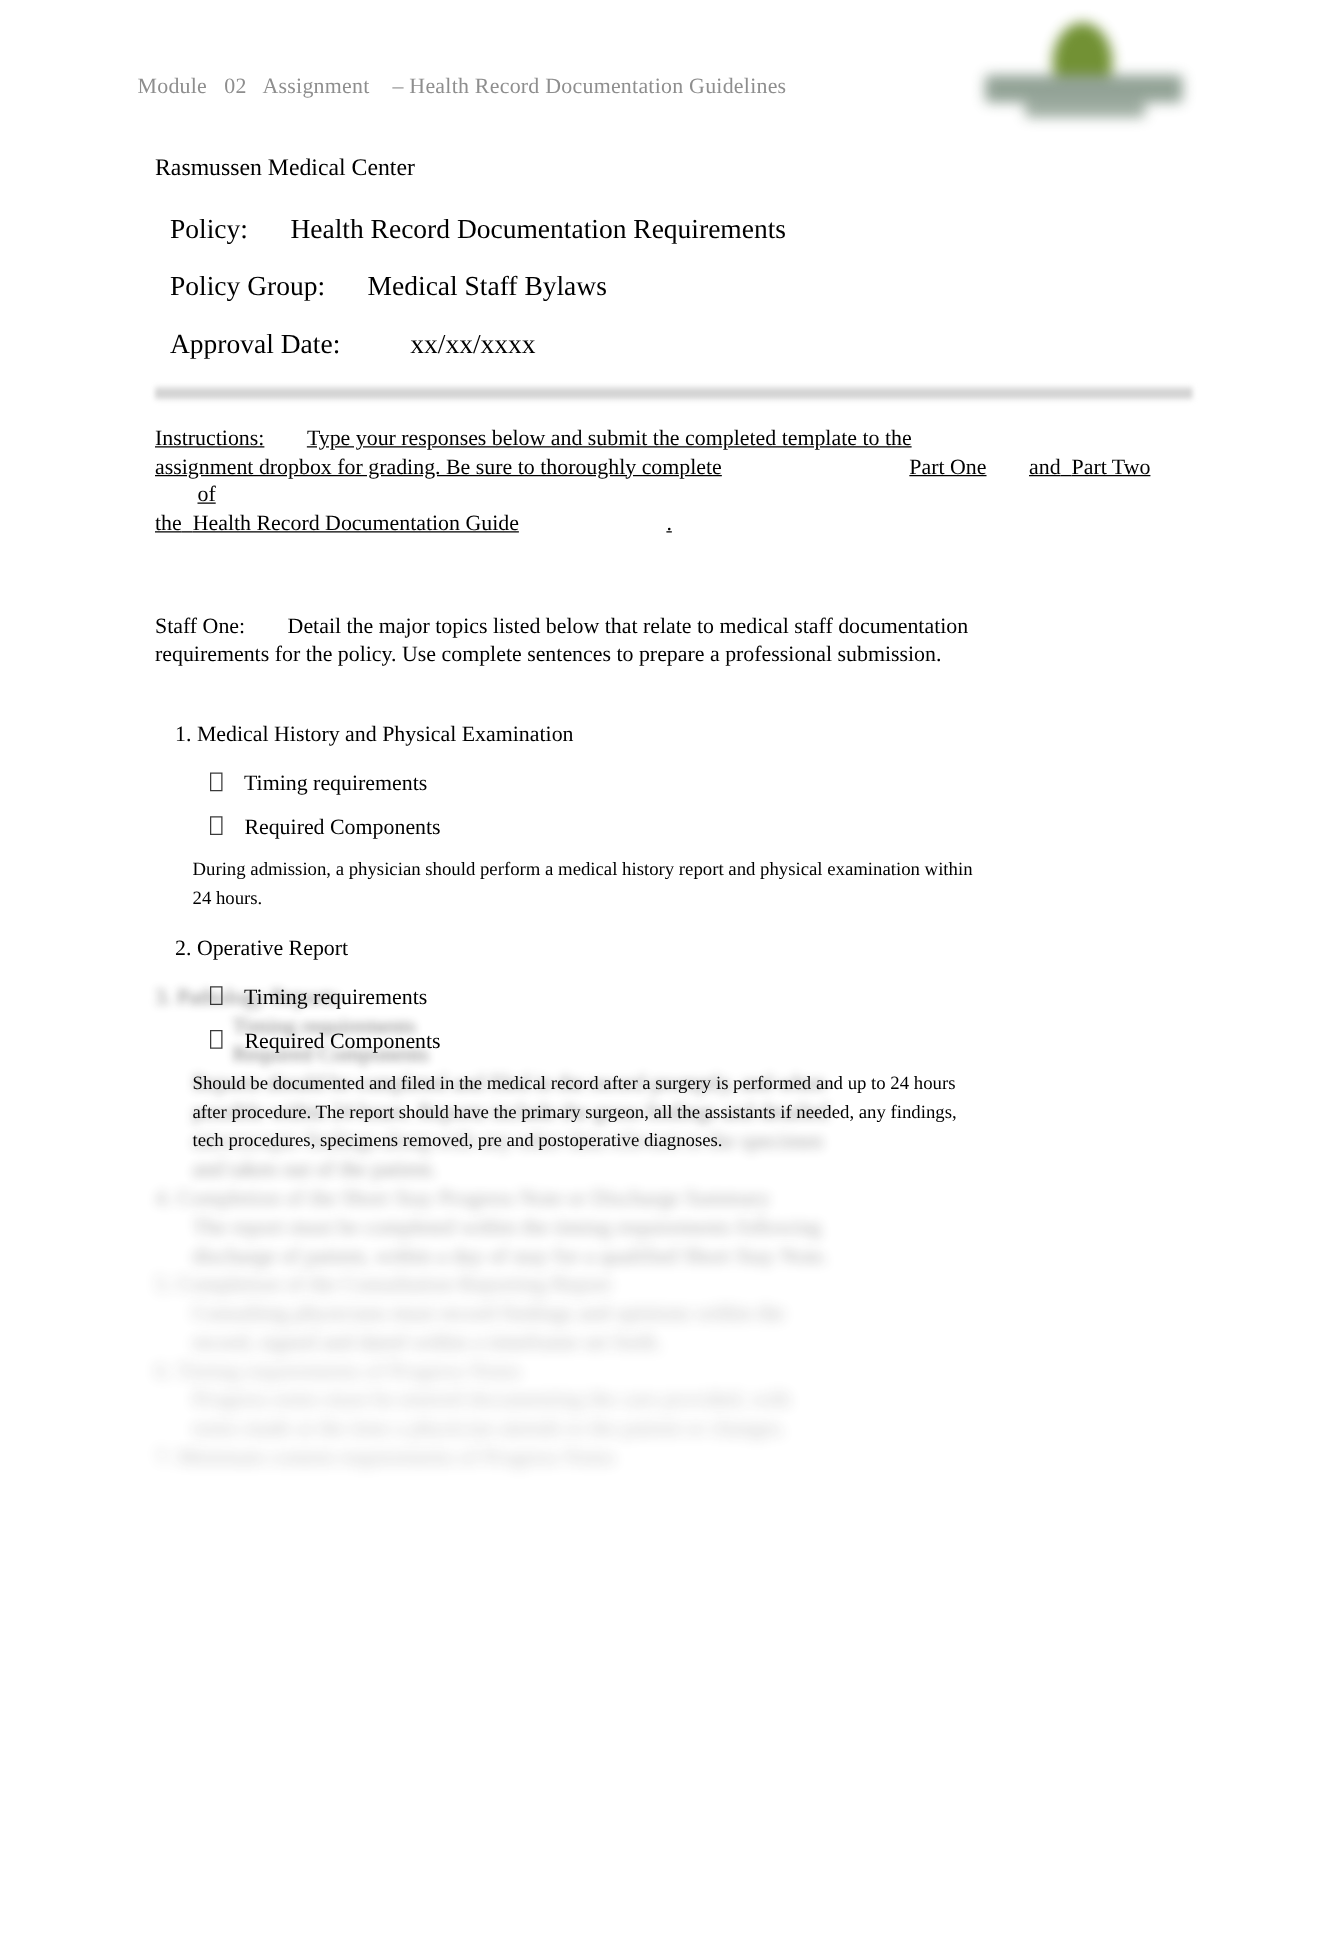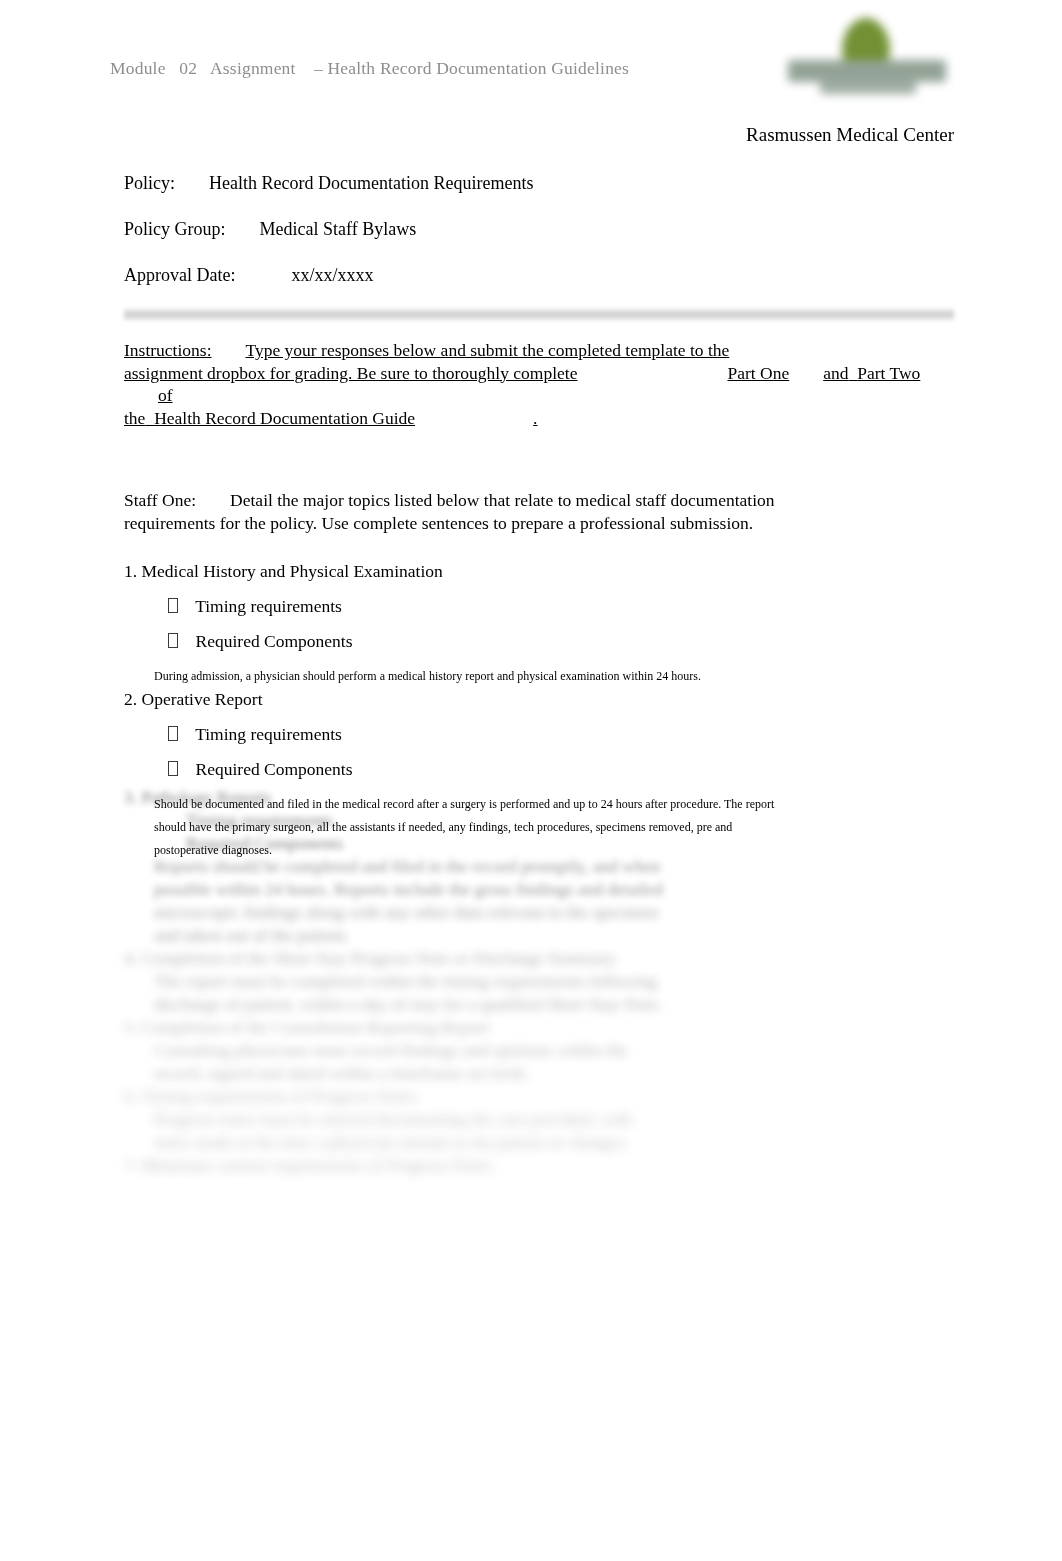--- a/index.html
+++ b/index.html
@@ -72,26 +72,25 @@
     position: absolute;
     left: 124px;
     top: 122px;
     width: 830px;
   }
 
   .org-title {
     font-size: 19px;
     line-height: 26px;
     margin: 0 0 22px 0;
-    text-align: right;
   }
   .meta-line {
-    font-size: 18px;
+    font-size: 22px;
     line-height: 26px;
-    margin: 0 0 20px 0;
+    margin: 0 0 20px 12px;
     white-space: pre;
   }
 
   .divider {
     margin: 14px 0 18px 0;
     height: 13px;
     background: linear-gradient(to bottom,
         rgba(255,255,255,0) 0%,
         #d4d4d4 30%,
         #d2d2d2 70%,
@@ -111,38 +110,38 @@
   .instructions { margin-top: 12px; text-decoration: underline; }
 
   .sp-sm { display: inline-block; width: 34px; }
   .sp-md { display: inline-block; width: 56px; }
   .sp-lg { display: inline-block; width: 118px; }
   .sp-xl { display: inline-block; width: 150px; }
 
   .topic {
     font-size: 17.5px;
     line-height: 23px;
-    margin: 0;
+    margin: 16px;
   }
   .bullet-row {
     font-size: 17.5px;
     line-height: 23px;
     margin: 12px;
     padding-left: 32px;
     white-space: pre;
   }
   .tofu {
     display: inline-block;
     width: 8px;
     height: 13px;
     border: 1px solid #3a3a3a;
     vertical-align: -1px;
   }
   .answer {
-    font-size: 12px;
+    font-size: 15px;
     line-height: 23px;
     margin: 0;
     padding-left: 30px;
     width: 640px;
   }
 
   
   .blurred-zone {
     position: absolute;
     left: 124px;

